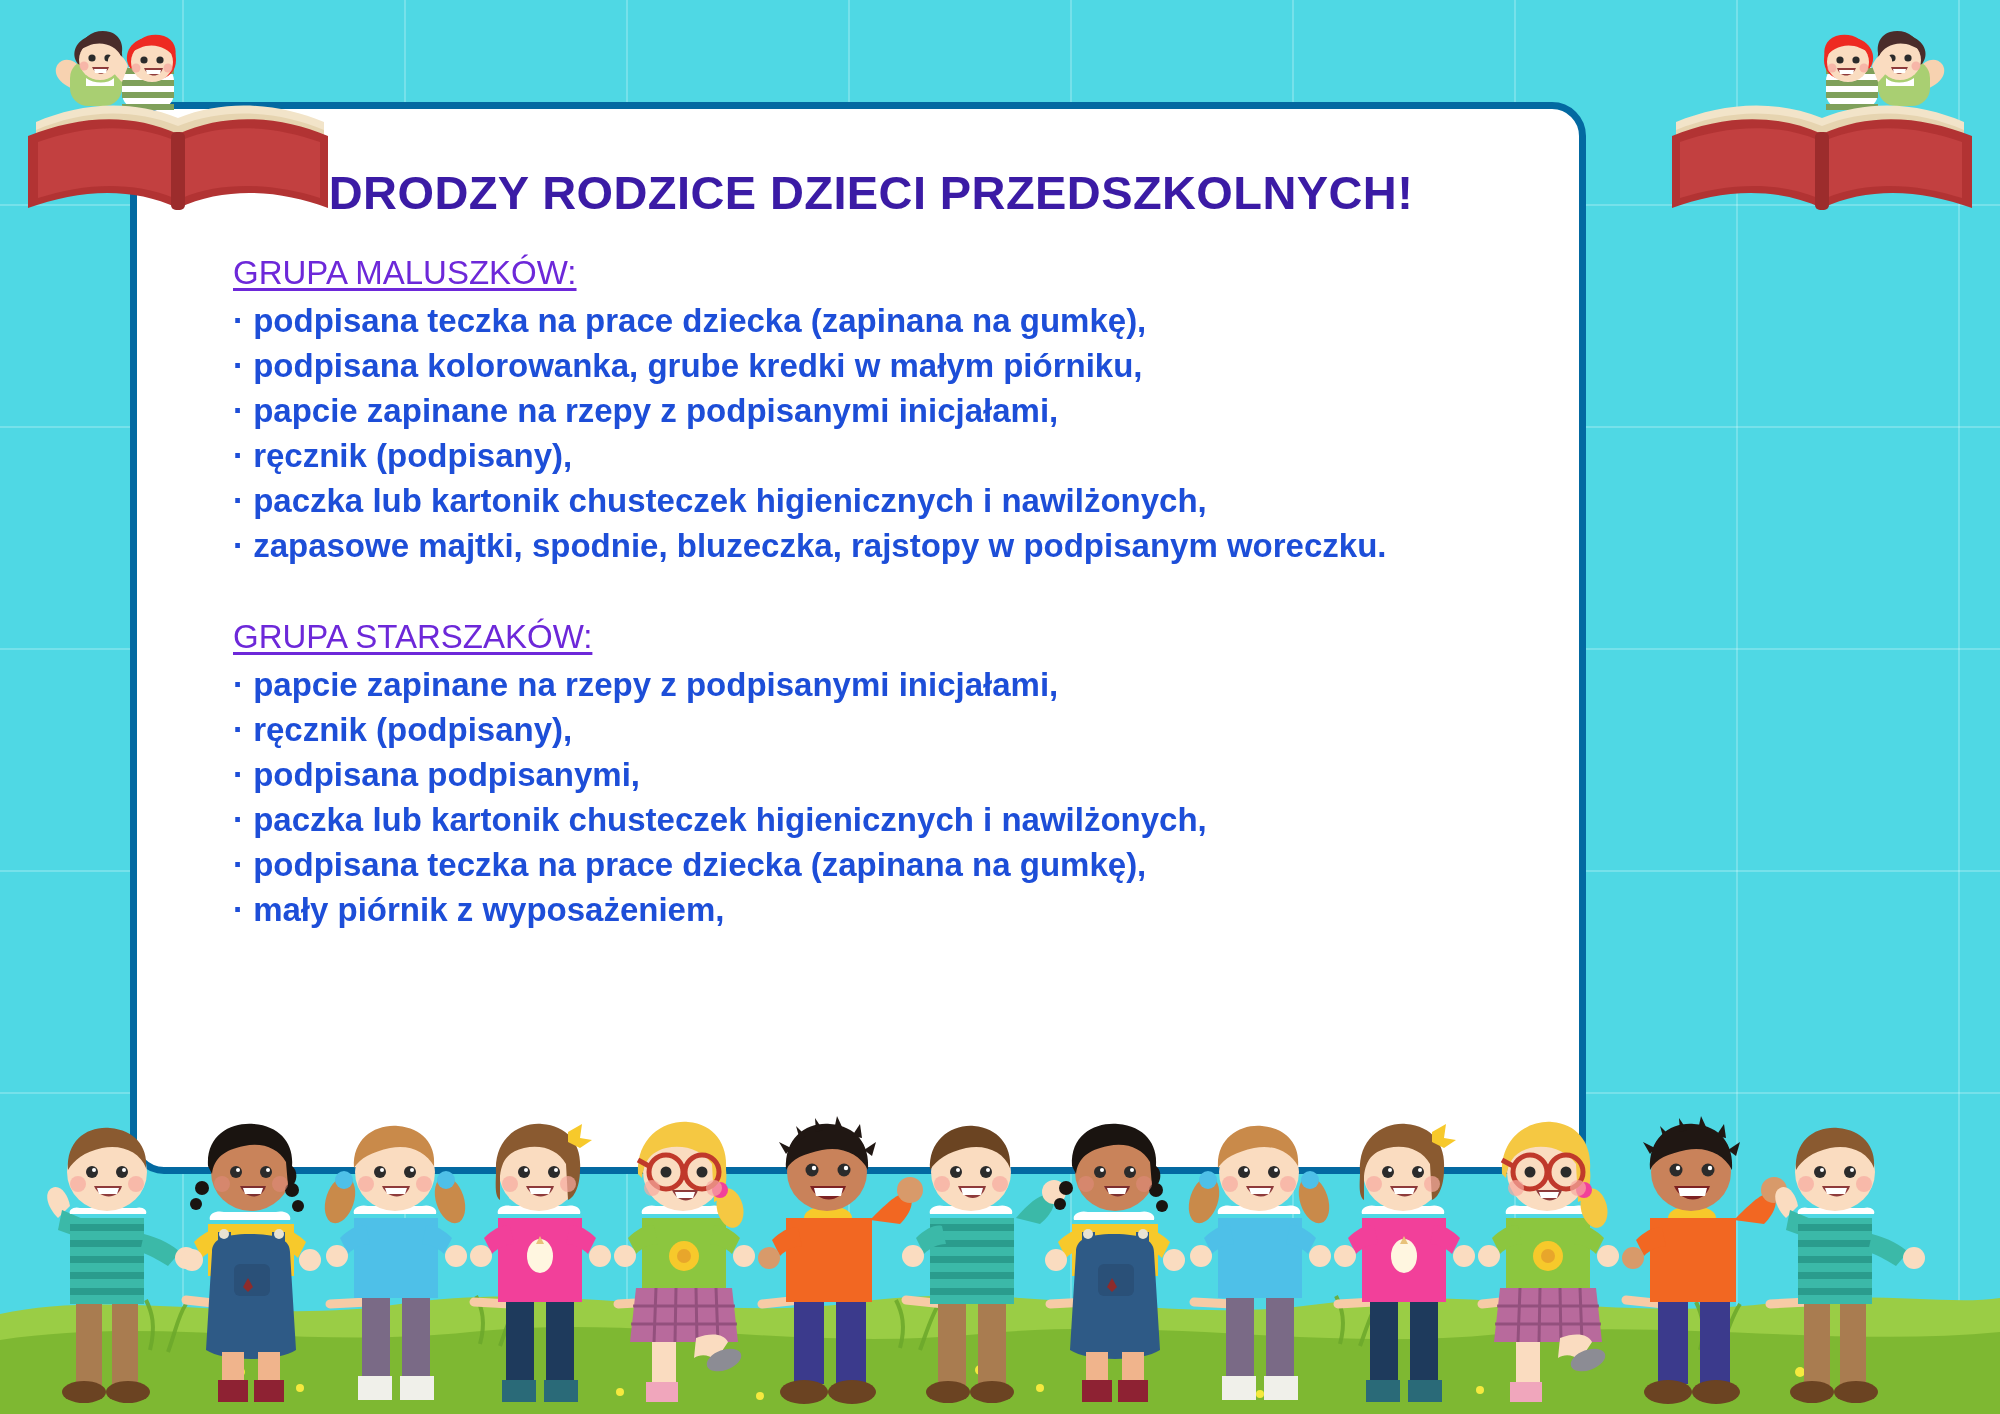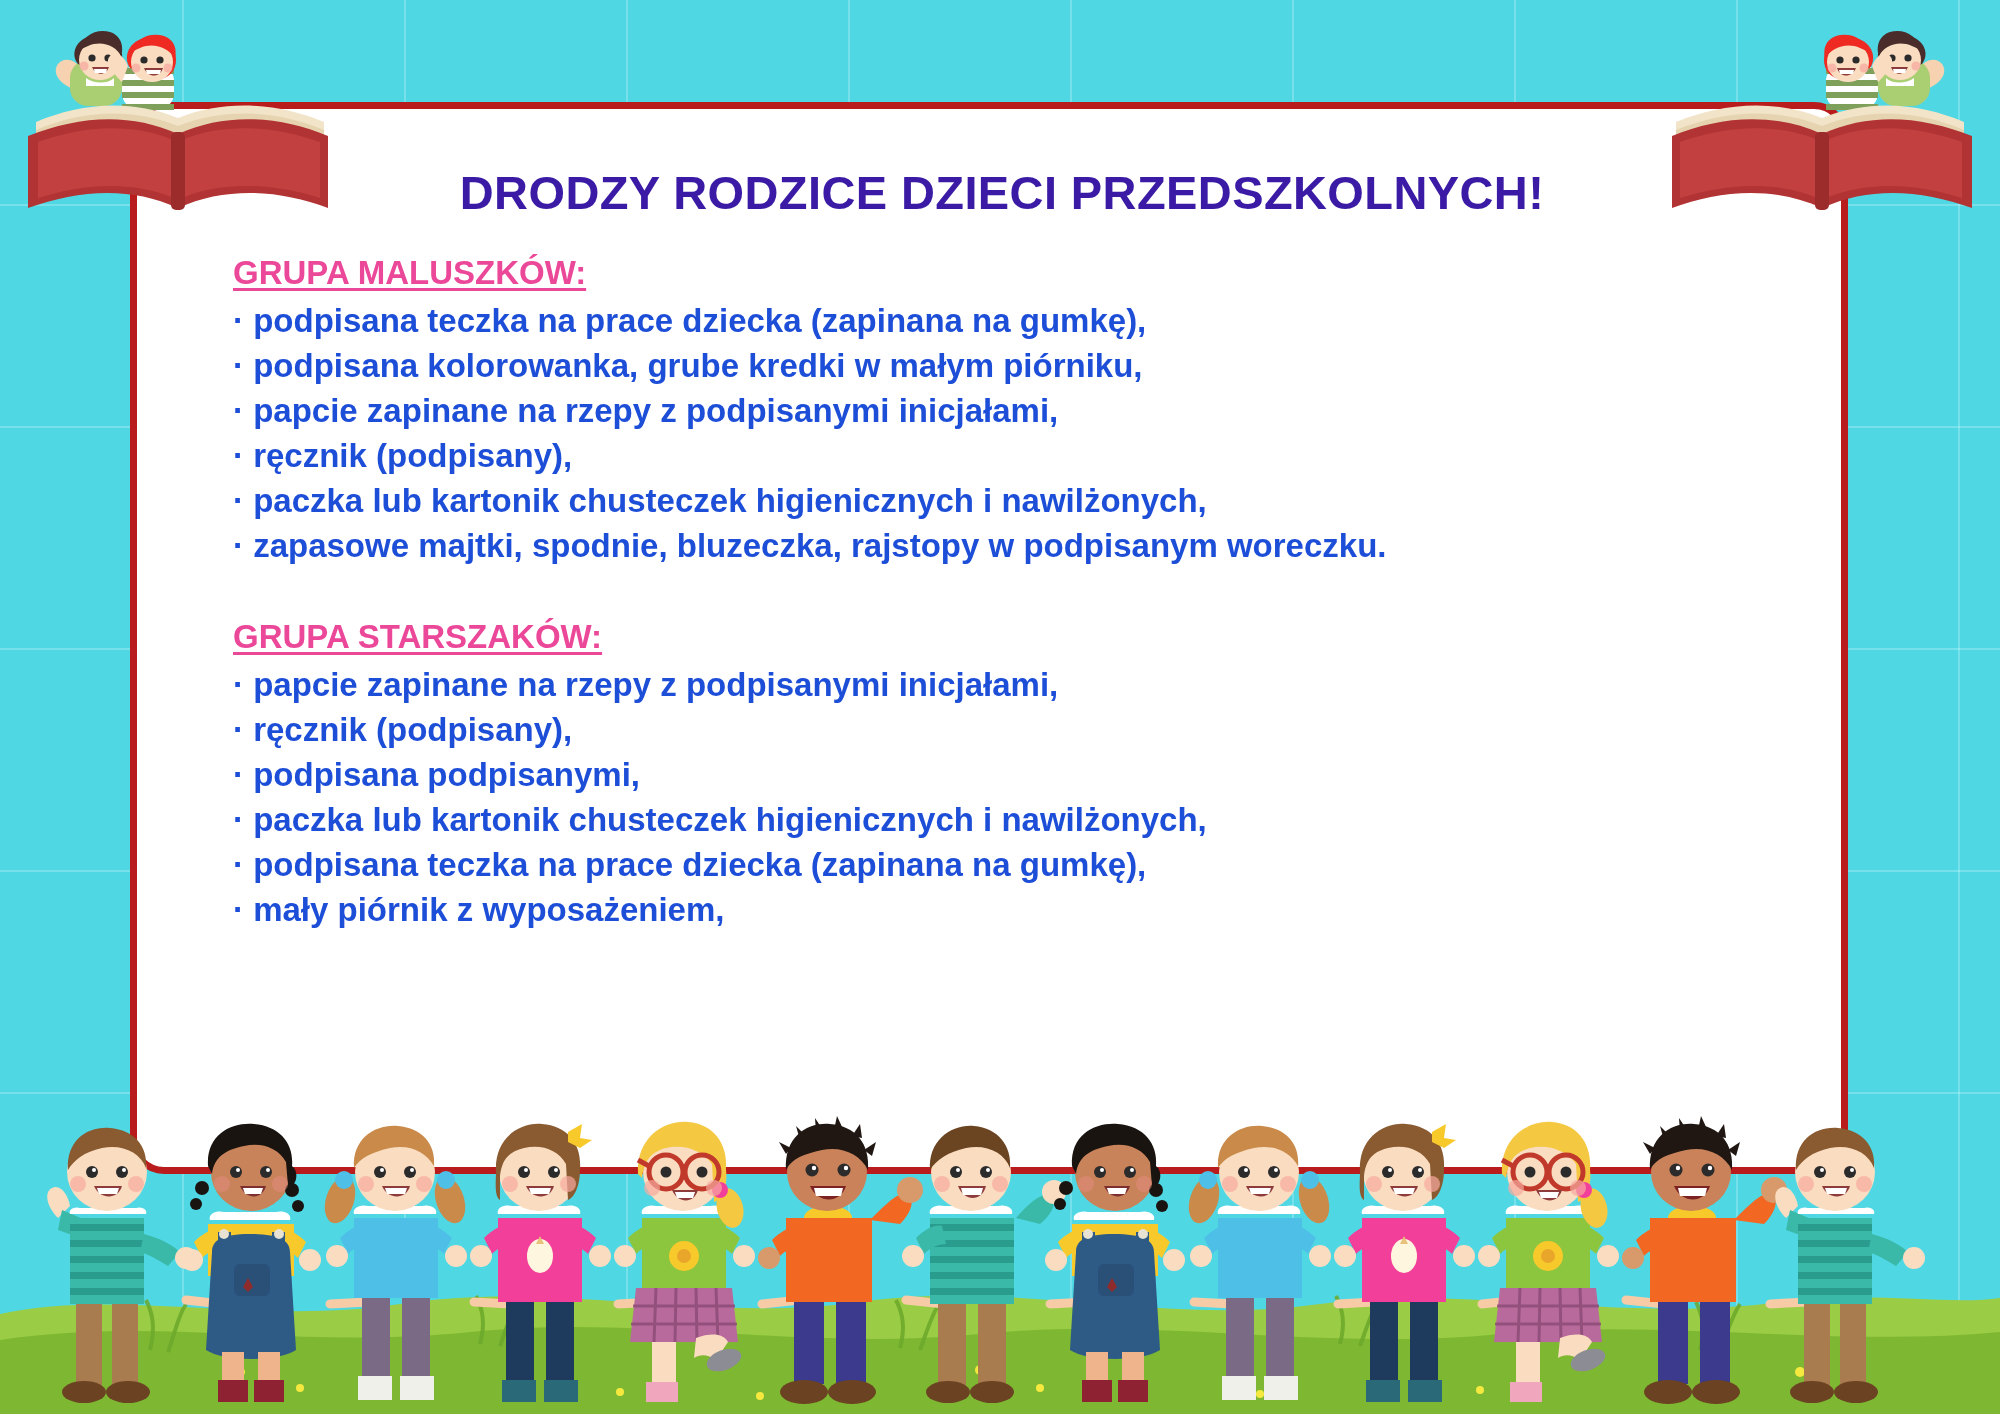--- a/index.html
+++ b/index.html
@@ -38,24 +38,24 @@
     right: 0;
     bottom: 0;
     height: 160px;
   }
 
   
   .card {
     position: absolute;
     left: 130px;
     top: 102px;
-    width: 1718px;
+    width: 1456px;
     height: 1072px;
     background: #ffffff;
-    border: 7px solid #b91c1c;
+    border: 7px solid #0369a1;
     border-radius: 34px;
     box-sizing: border-box;
   }
 
   .card-inner {
     position: absolute;
     left: 0; right: 0; top: 0; bottom: 0;
     padding: 38px 60px 0 56px;
     box-sizing: border-box;
   }
@@ -78,23 +78,23 @@
   }
 
   .group {
     margin: 34px 0 0 40px;
   }
   .group.second {
     margin-top: 50px;
   }
 
   .group-header {
-    color: #ec4899;
+    color: #6d28d9;
     font-size: 33px;
-    font-weight: bold;
+    font-weight: normal;
     text-decoration: underline;
     text-underline-offset: 4px;
     margin-bottom: 6px;
     display: inline-block;
   }
 
   .item-list {
     list-style: none;
     margin: 0;
     padding: 0;

